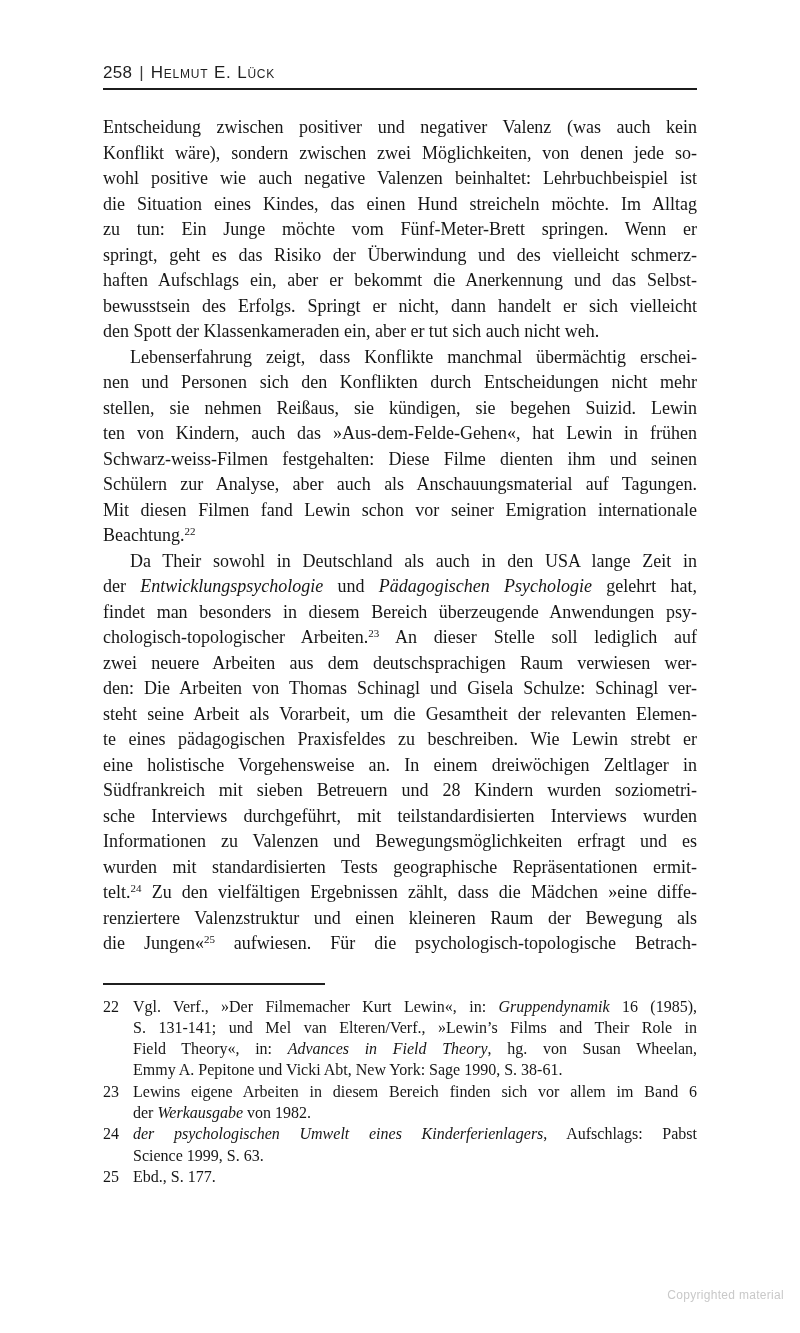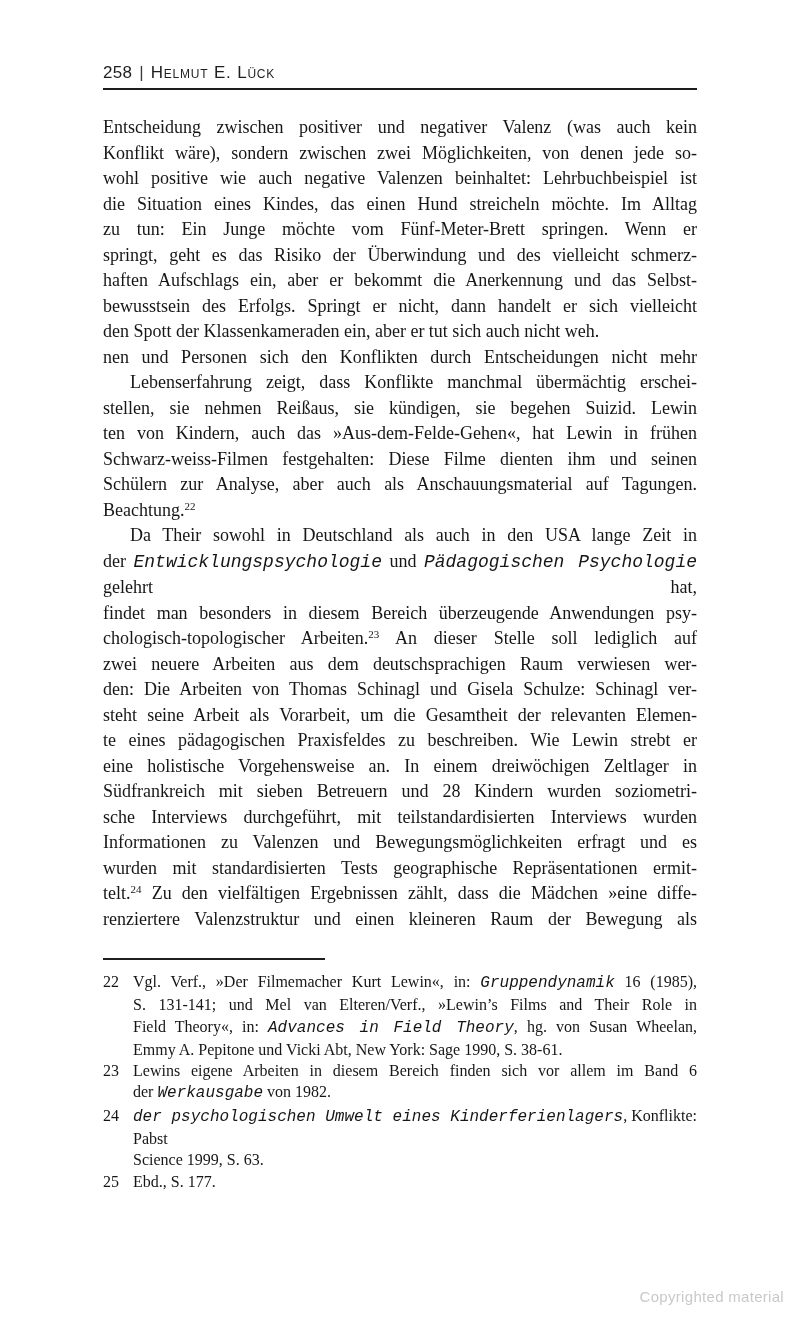--- a/index.html
+++ b/index.html
@@ -33,21 +33,21 @@
     margin-top: 25px;
     font-size: 18px;
     line-height: 25.5px;
   }
   .line {
     text-align: justify;
     text-align-last: justify;
   }
   .line.endline { text-align-last: left; }
   .line.indent { text-indent: 27px; }
-  .it { font-style: italic; font-family: Liberation Mono, monospace; }
+  .it { font-style: italic; }
   .sup {
     font-size: 11px;
     position: relative;
     top: -6px;
     line-height: 0;
   }
   .fn-rule {
     width: 222px;
     border: 0;
     border-top: 2px solid #1f1f1f;
@@ -58,21 +58,21 @@
     font-size: 16px;
     line-height: 21.3px;
   }
   .footnote { position: relative; padding-left: 30px; }
   .footnote .fn-num { position: absolute; left: 0; top: 0; }
   .watermark {
     position: absolute;
     top: 1288px;
     right: 16px;
     font-family: "Liberation Sans", "DejaVu Sans", sans-serif;
-    font-size: 15px;
+    font-size: 12px;
     color: #c9c9c9;
     letter-spacing: 0.3px;
   }
 </style>
 </head>
 <body>
 
 <div class="page">
   <header class="pagehead">
     <span class="pagenum">258</span><span class="hdr-divider">|</span><span class="running-title">Helmut E. Lück</span>
@@ -85,64 +85,66 @@
         <div class="line"><span>Konflikt wäre), sondern zwischen zwei Möglichkeiten, von denen jede so-</span></div>
         <div class="line"><span>wohl positive wie auch negative Valenzen beinhaltet: Lehrbuchbeispiel ist</span></div>
         <div class="line"><span>die Situation eines Kindes, das einen Hund streicheln möchte. Im Alltag</span></div>
         <div class="line"><span>zu tun: Ein Junge möchte vom Fünf-Meter-Brett springen. Wenn er</span></div>
         <div class="line"><span>springt, geht es das Risiko der Überwindung und des vielleicht schmerz-</span></div>
         <div class="line"><span>haften Aufschlags ein, aber er bekommt die Anerkennung und das Selbst-</span></div>
         <div class="line"><span>bewusstsein des Erfolgs. Springt er nicht, dann handelt er sich vielleicht</span></div>
         <div class="line endline"><span>den Spott der Klassenkameraden ein, aber er tut sich auch nicht weh.</span></div>
       </div>
       <div>
+        <div class="line indent"><span>Lebenserfahrung zeigt, dass Konflikte manchmal übermächtig erschei-</span></div>
         <div class="line"><span>nen und Personen sich den Konflikten durch Entscheidungen nicht mehr</span></div>
-        <div class="line indent"><span>Lebenserfahrung zeigt, dass Konflikte manchmal übermächtig erschei-</span></div>
         <div class="line"><span>stellen, sie nehmen Reißaus, sie kündigen, sie begehen Suizid. Lewin</span></div>
         <div class="line"><span>ten von Kindern, auch das »Aus-dem-Felde-Gehen«, hat Lewin in frühen</span></div>
         <div class="line"><span>Schwarz-weiss-Filmen festgehalten: Diese Filme dienten ihm und seinen</span></div>
         <div class="line"><span>Schülern zur Analyse, aber auch als Anschauungsmaterial auf Tagungen.</span></div>
+        <div class="line"><span>Mit diesen Filmen fand Lewin schon vor seiner Emigration internationale</span></div>
         <div class="line endline"><span>Beachtung.</span><span class="sup">22</span></div>
       </div>
       <div>
         <div class="line indent"><span>Da Their sowohl in Deutschland als auch in den USA lange Zeit in</span></div>
         <div class="line"><span>der </span><span class="it">Entwicklungspsychologie</span><span> und </span><span class="it">Pädagogischen Psychologie</span><span> gelehrt hat,</span></div>
         <div class="line"><span>findet man besonders in diesem Bereich überzeugende Anwendungen psy-</span></div>
         <div class="line"><span>chologisch-topologischer Arbeiten.</span><span class="sup">23</span><span> An dieser Stelle soll lediglich auf</span></div>
         <div class="line"><span>zwei neuere Arbeiten aus dem deutschsprachigen Raum verwiesen wer-</span></div>
         <div class="line"><span>den: Die Arbeiten von Thomas Schinagl und Gisela Schulze: Schinagl ver-</span></div>
         <div class="line"><span>steht seine Arbeit als Vorarbeit, um die Gesamtheit der relevanten Elemen-</span></div>
         <div class="line"><span>te eines pädagogischen Praxisfeldes zu beschreiben. Wie Lewin strebt er</span></div>
         <div class="line"><span>eine holistische Vorgehensweise an. In einem dreiwöchigen Zeltlager in</span></div>
         <div class="line"><span>Südfrankreich mit sieben Betreuern und 28 Kindern wurden soziometri-</span></div>
         <div class="line"><span>sche Interviews durchgeführt, mit teilstandardisierten Interviews wurden</span></div>
         <div class="line"><span>Informationen zu Valenzen und Bewegungsmöglichkeiten erfragt und es</span></div>
         <div class="line"><span>wurden mit standardisierten Tests geographische Repräsentationen ermit-</span></div>
         <div class="line"><span>telt.</span><span class="sup">24</span><span> Zu den vielfältigen Ergebnissen zählt, dass die Mädchen »eine diffe-</span></div>
         <div class="line"><span>renziertere Valenzstruktur und einen kleineren Raum der Bewegung als</span></div>
+        <div class="line"><span>die Jungen«</span><span class="sup">25</span><span> aufwiesen. Für die psychologisch-topologische Betrach-</span></div>
       </div>
     </main>
 
   <div class="fn-rule"></div>
   <section class="footnotes" id="footnotes-container">
       <div class="footnote">
         <span class="fn-num">22</span>
         <div class="line"><span>Vgl. Verf., »Der Filmemacher Kurt Lewin«, in: </span><span class="it">Gruppendynamik</span><span> 16 (1985),</span></div>
         <div class="line"><span>S. 131-141; und Mel van Elteren/Verf., »Lewin’s Films and Their Role in</span></div>
         <div class="line"><span>Field Theory«, in: </span><span class="it">Advances in Field Theory</span><span>, hg. von Susan Wheelan,</span></div>
         <div class="line endline"><span>Emmy A. Pepitone und Vicki Abt, New York: Sage 1990, S. 38-61.</span></div>
       </div>
       <div class="footnote">
         <span class="fn-num">23</span>
         <div class="line"><span>Lewins eigene Arbeiten in diesem Bereich finden sich vor allem im Band 6</span></div>
         <div class="line endline"><span>der </span><span class="it">Werkausgabe</span><span> von 1982.</span></div>
       </div>
       <div class="footnote">
         <span class="fn-num">24</span>
-        <div class="line"><span class="it">der psychologischen Umwelt eines Kinderferienlagers</span><span>, Konflikte: Pabst</span></div>
+        <div class="line"><span class="it">der psychologischen Umwelt eines Kinderferienlagers</span><span>, Aufschlags: Pabst</span></div>
         <div class="line endline"><span>Science 1999, S. 63.</span></div>
       </div>
       <div class="footnote">
         <span class="fn-num">25</span>
         <div class="line endline"><span>Ebd., S. 177.</span></div>
       </div>
     </section>
 
   <div class="watermark">Copyrighted material</div>
 </div>

